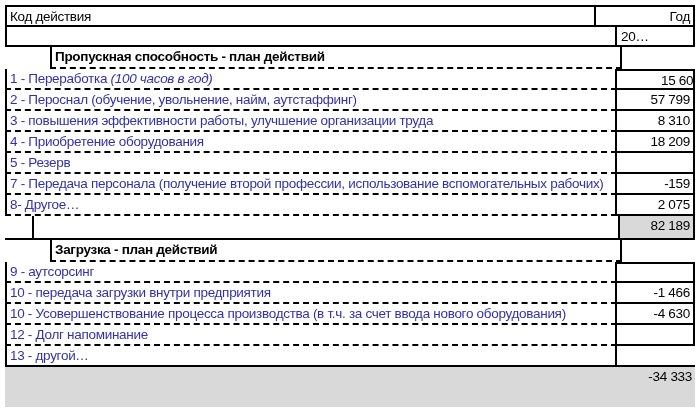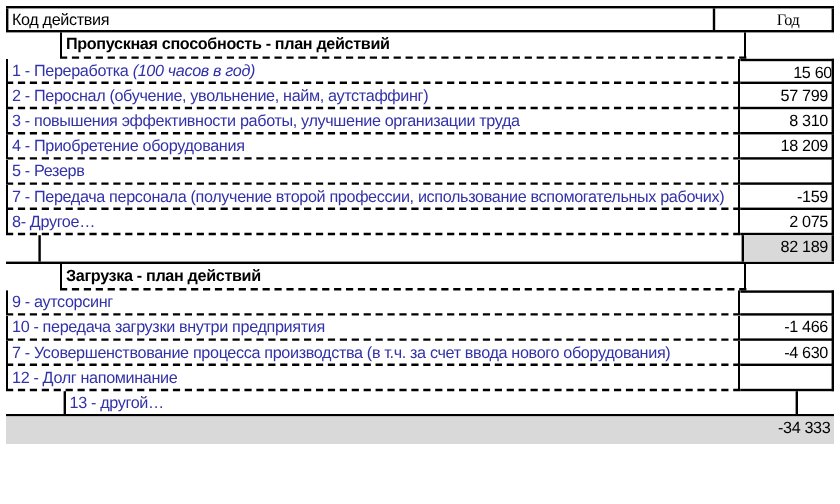--- a/index.html
+++ b/index.html
@@ -14,49 +14,53 @@
     width:612px;box-sizing:border-box;
     border-left:2px solid var(--border,#000);
     border-right:2px solid var(--border,#000);
     padding:2px 4px 0 3px;white-space:nowrap;overflow:hidden;
   }
   .vc{
     width:78px;box-sizing:border-box;text-align:right;
     padding:2px 3px 0 0;white-space:nowrap;overflow:hidden;
   }
   .r-head{height:22px;border-top:2px solid var(--border,#000);border-bottom:2px solid var(--border,#000);gap:23px;}
-  .r-head .vc{border-right:2px solid var(--border,#000);text-align:center;padding-left:4px;font-family:Liberation Serif, serif;}
+  .r-head .vc{border-right:2px solid var(--border,#000);text-align:right;padding-left:4px;}
   .r-year{height:20px;border-bottom:2px solid var(--border,#000);}
   .r-year .vc{border-right:2px solid var(--border,#000);text-align:left;padding-left:4px;}
   .r-sect{height:22px;padding-left:45px;}
   .r-sect .lc{border-bottom:2px dashed var(--border,#000);font-weight:bold;}
   .r-data{height:21px;}
   .r-data .lc{border-bottom:2px dashed var(--border,#000);color:var(--item-text,#3232a8);}
   .r-data .vc{border-right:2px solid var(--border,#000);border-bottom:2px solid var(--border,#000);}
   .vt{border-top:2px solid var(--border,#000);padding-left:44px;}
   .r-sub{height:24px;border-bottom:2px solid var(--border,#000);padding-left:27px;}
   .r-sub .vc{border-right:2px solid var(--border,#000);background:var(--subtotal-bg,#d9d9d9);}
   .r-last{border-bottom:2px solid var(--border,#000);}
-  .r-last .lc{border-bottom:none;margin-left:48px;}
+  .r-last .lc{border-bottom:none;}
   .r-last .vc{border-bottom:none;}
-  .r-total{height:23px;background:var(--subtotal-bg,#d9d9d9);}
+  .r-total{height:40px;background:var(--subtotal-bg,#d9d9d9);}
   .r-total .lc{border:none;}
   .r-total .vc{border:none;}
   .it{font-style:italic;}
 </style>
 </head>
 <body>
 
 <div class="tbl">
 
   <div class="row r-head">
     <div class="lc">Код действия</div>
     <div class="vc">Год</div>
   </div>
 
+  <div class="row r-year">
+    <div class="lc"></div>
+    <div class="vc">20…</div>
+  </div>
 
   <div class="row r-sect">
     <div class="lc">Пропускная способность - план действий</div>
     <div class="vc"></div>
   </div>
 
   <div class="row r-data">
     <div class="lc"><span>1 - Переработка </span><span class="it">(100 часов в год)</span></div>
     <div class="vc vt">15 600</div>
   </div>
@@ -106,21 +110,21 @@
     <div class="lc">9 - аутсорсинг</div>
     <div class="vc vt"></div>
   </div>
 
   <div class="row r-data">
     <div class="lc">10 - передача загрузки внутри предприятия</div>
     <div class="vc">-1 466</div>
   </div>
 
   <div class="row r-data">
-    <div class="lc">7 - Усовершенствование процесса производства (в т.ч. за счет ввода нового оборудования)</div>
+    <div class="lc">10 - Усовершенствование процесса производства (в т.ч. за счет ввода нового оборудования)</div>
     <div class="vc">-4 630</div>
   </div>
 
   <div class="row r-data">
     <div class="lc">12 - Долг напоминание</div>
     <div class="vc"></div>
   </div>
 
   <div class="row r-data r-last">
     <div class="lc">13 - другой…</div>

